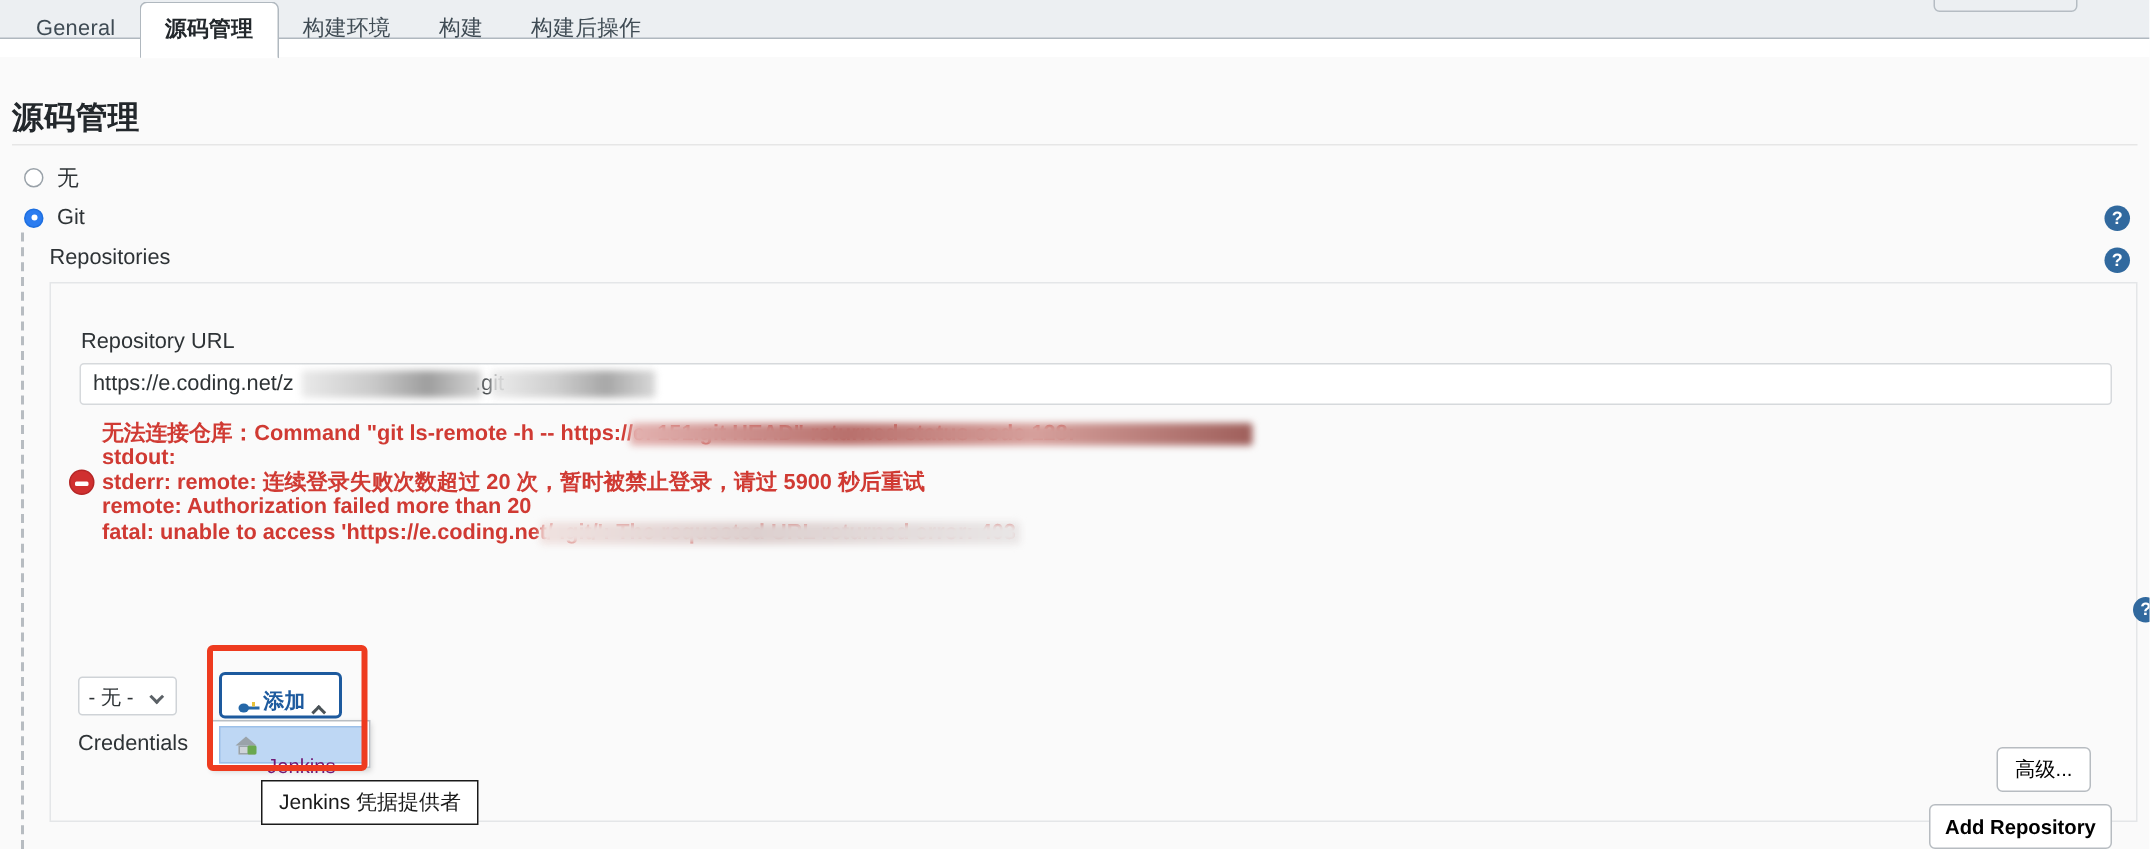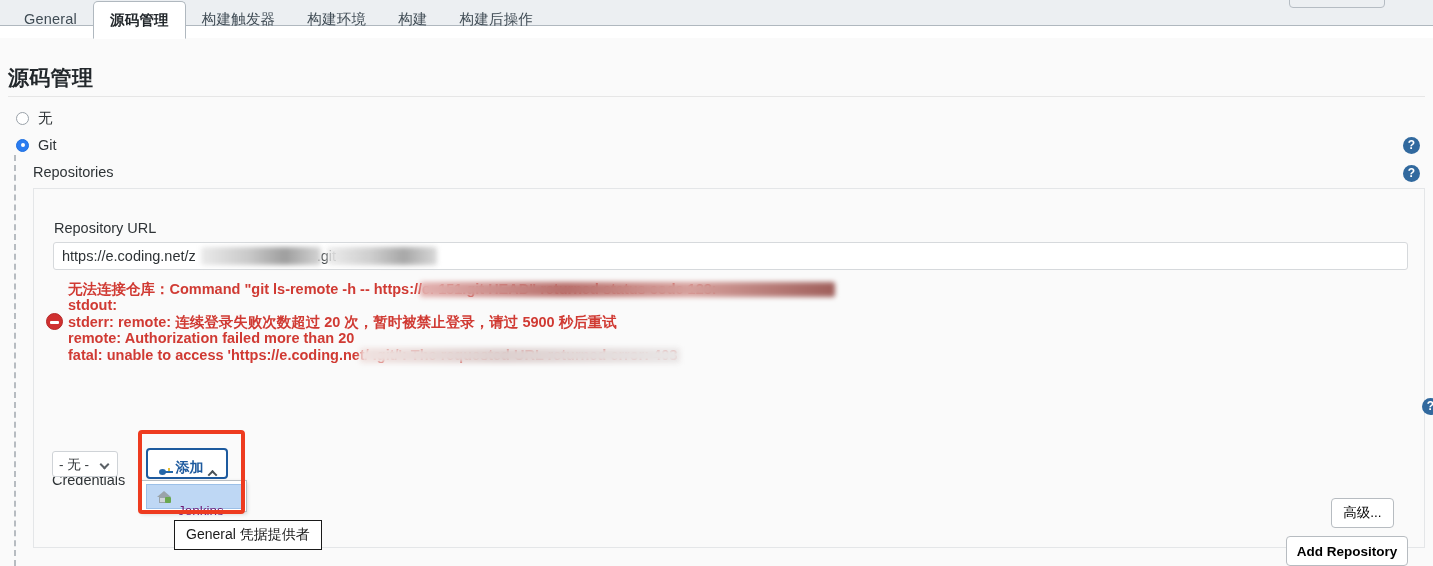--- a/index.html
+++ b/index.html
@@ -97,21 +97,21 @@
     position: absolute; left: 33px; top: 150px;
     width: 1392px; height: 360px;
     border: 1px solid #e4e6e8;
     background: #fafafa;
   }
 
   .field-label {
     position: absolute; font-size: 14.5px; color: #2e3336;
   }
   .lbl-repo-url { left: 20px; top: 31px; }
-  .lbl-credentials { left: 18px; top: 239px; margin-top: 44px; }
+  .lbl-credentials { left: 18px; top: 255px; margin-top: 44px; }
 
   .url-input {
     position: absolute; left: 19px; top: 53px;
     width: 1355px; height: 28px;
     border: 1px solid #d6d9dc; border-radius: 3px; background: #fff;
     font-family: "Liberation Sans", sans-serif; font-size: 14.5px;
     color: #2e3336; padding: 0 8px;
     outline: none;
   }
   .url-redact {
@@ -264,21 +264,20 @@
 </head>
 <body>
 
 <div id="root">
 
   <div class="tabbar">
     <div class="tabbar-cut"></div>
     <div class="tabs">
       <div class="tab">General</div>
       <div class="tab active">源码管理</div>
-      <div class="tab">构建触发器</div>
       <div class="tab">构建环境</div>
       <div class="tab">构建</div>
       <div class="tab">构建后操作</div>
     </div>
   </div>
 
   <div class="page">
 
     <div class="page-title">源码管理</div>
     <div class="title-rule"></div>
@@ -351,18 +350,18 @@
         </div>
       </div>
 
       <button class="btn-plain btn-advanced">高级...</button>
       <button class="btn-plain btn-add-repo">Add Repository</button>
 
       <div class="help help-url">?</div>
 
     </div>
 
-    <div class="tooltip">General 凭据提供者</div>
+    <div class="tooltip">Jenkins 凭据提供者</div>
 
     <div class="help help-git">?</div>
     <div class="help help-repos">?</div>
   </div>
 </div>
 
 </body></html>

